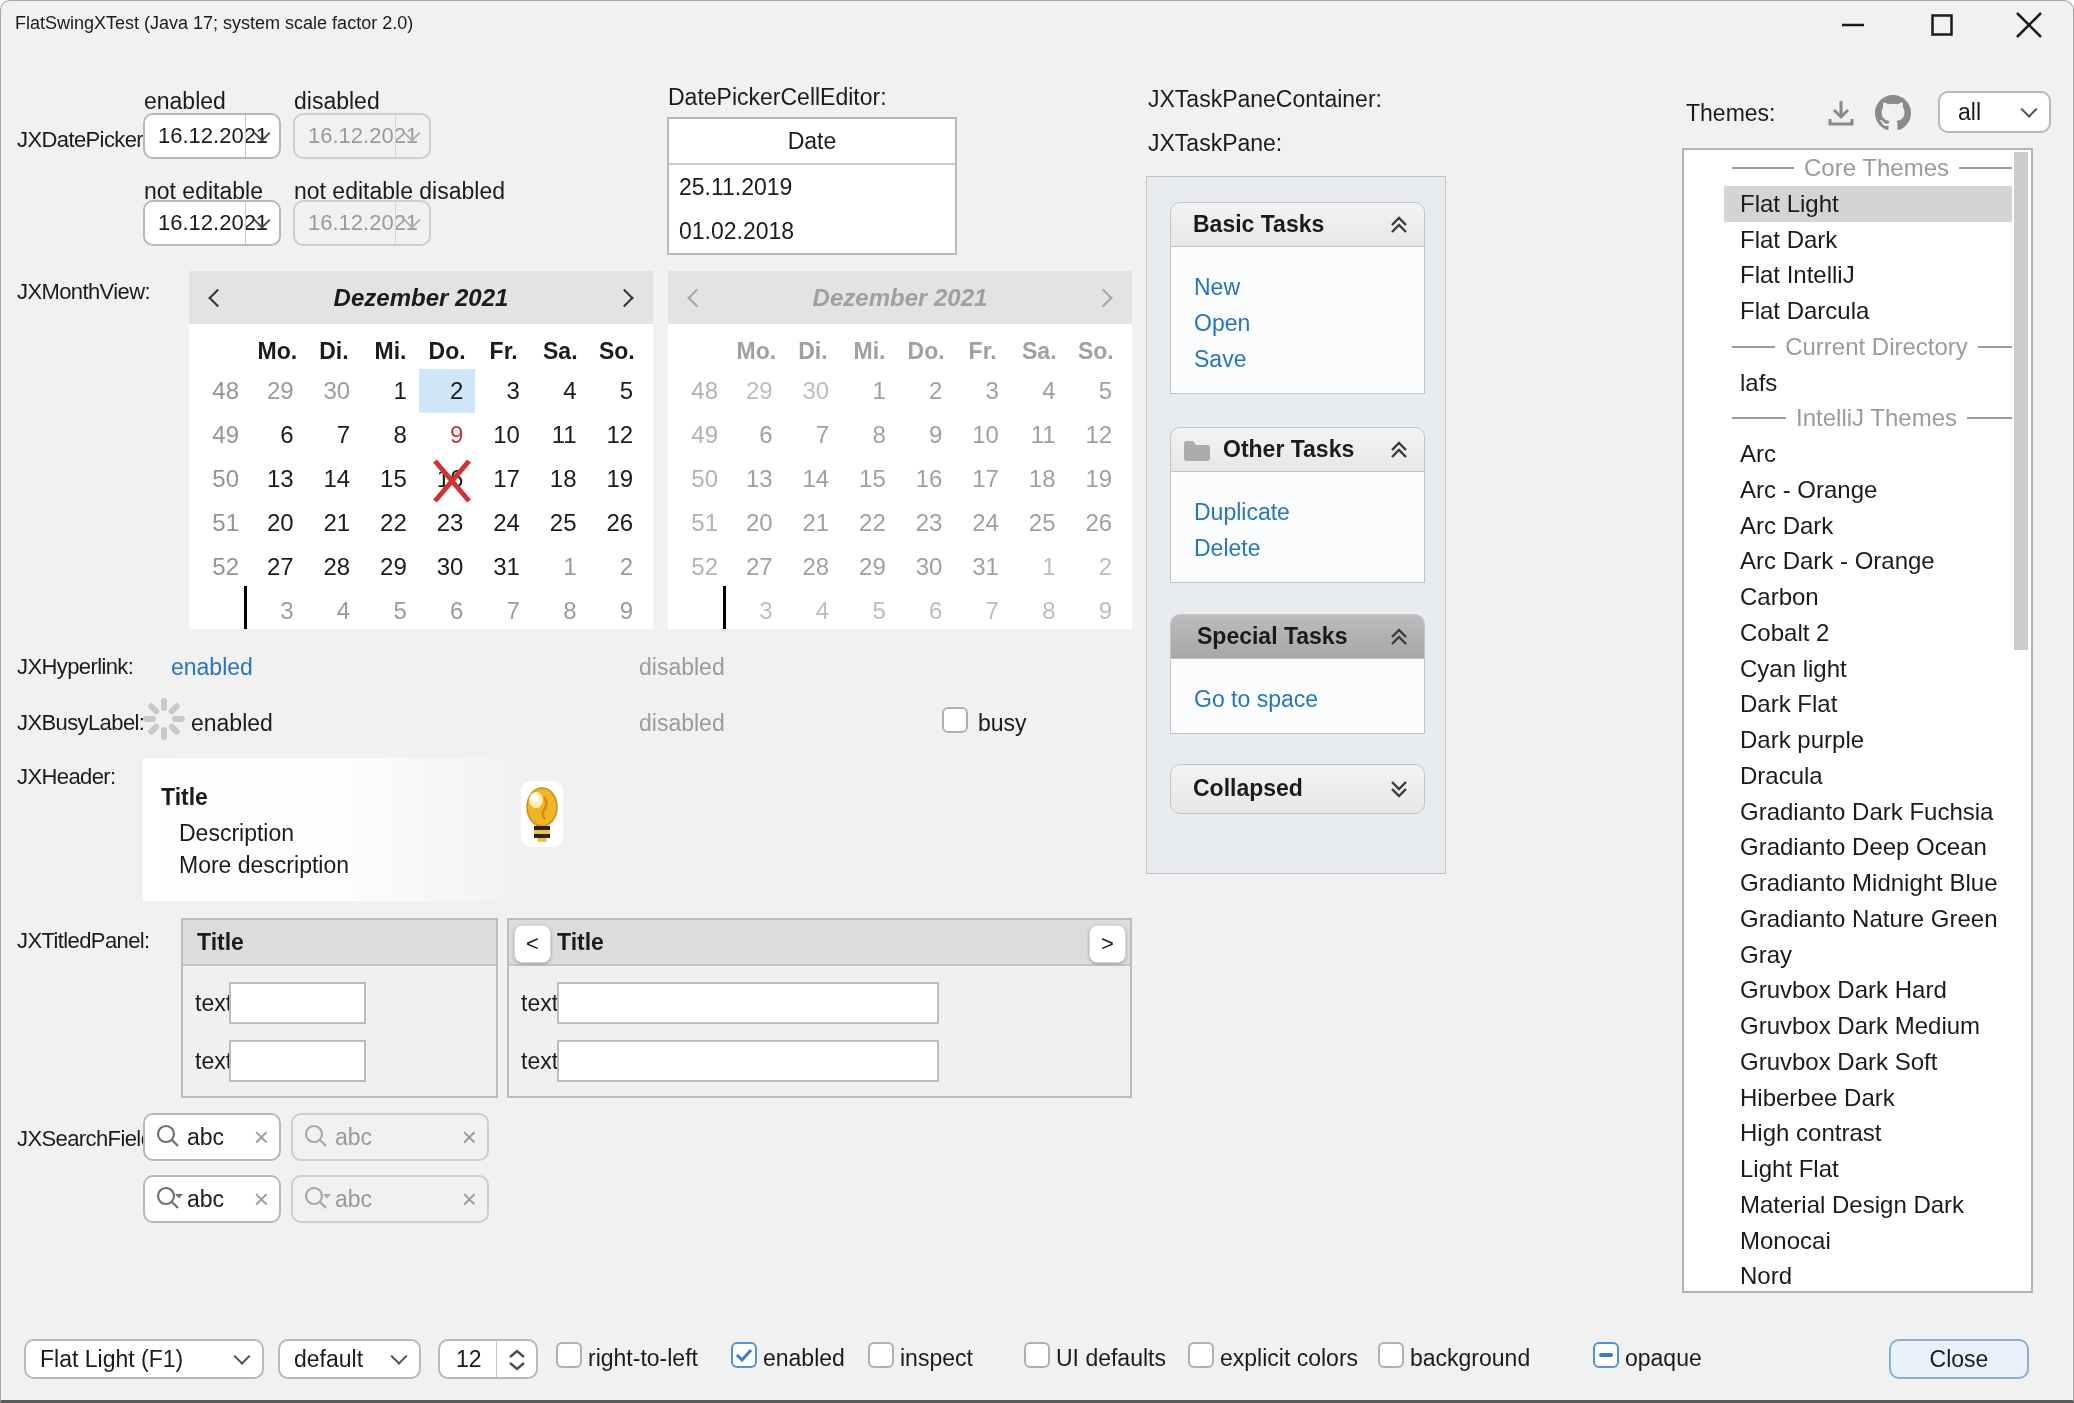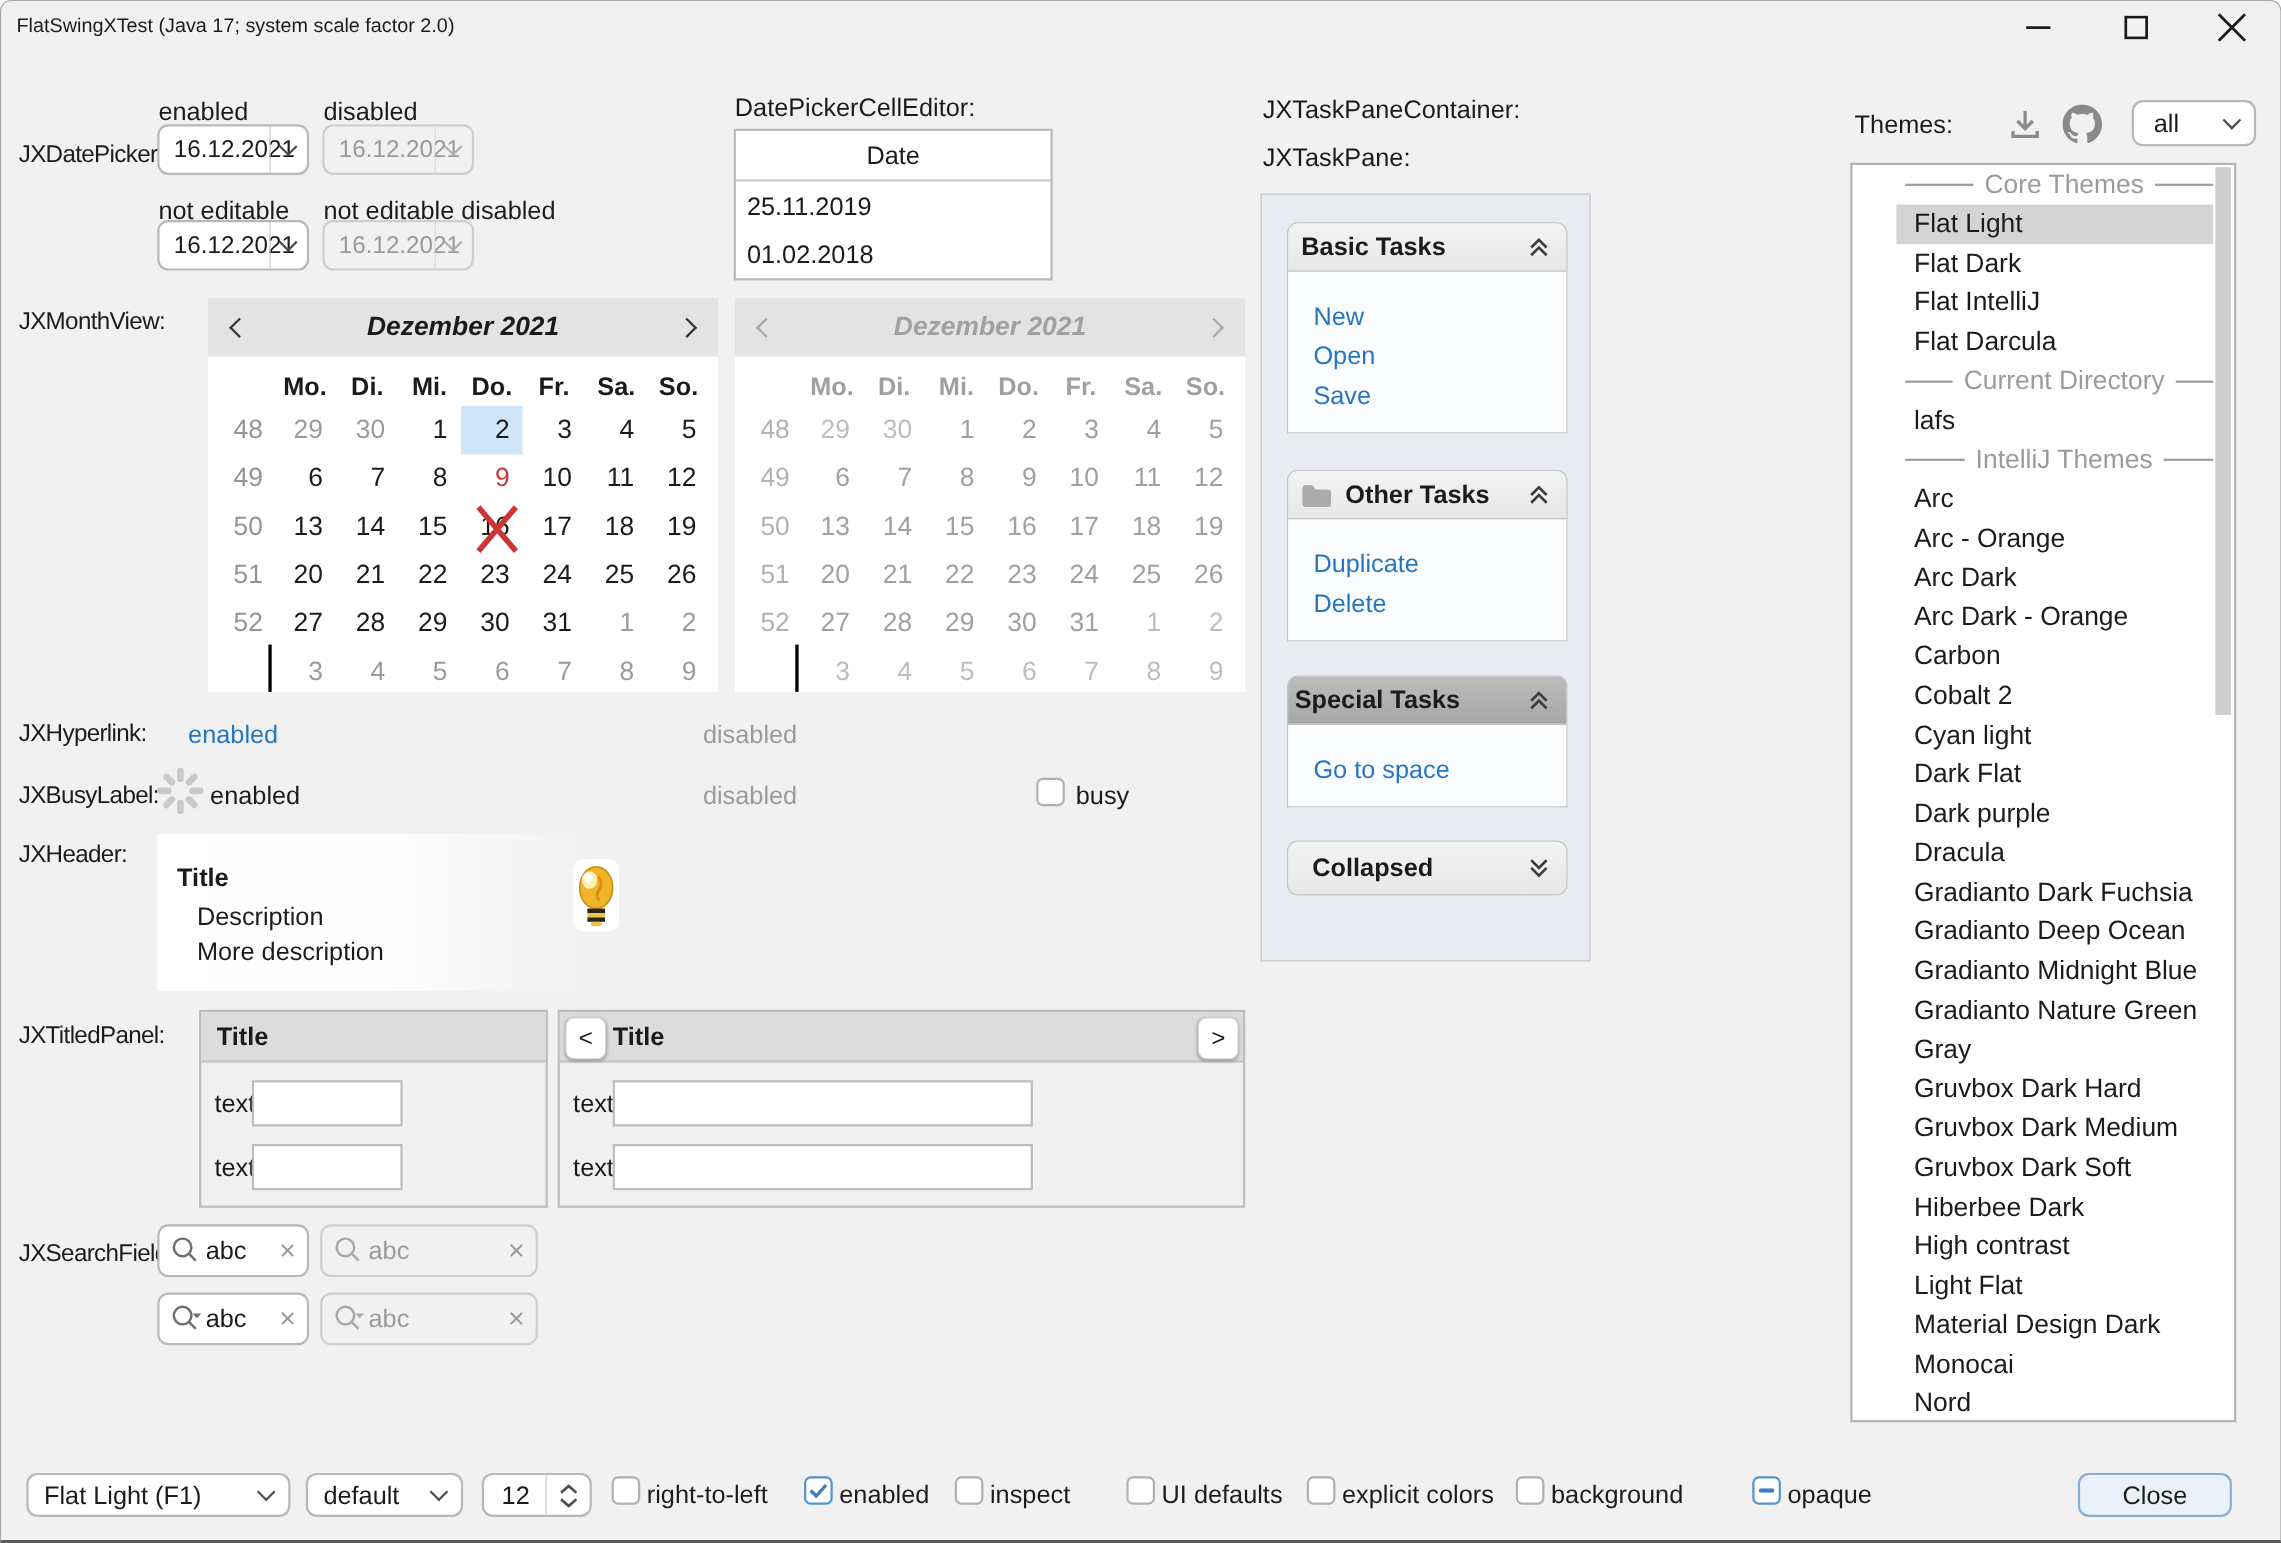--- a/index.html
+++ b/index.html
@@ -391,21 +391,21 @@
       </svg>
       <span class="txt gray">abc</span>
     <span class="x">×</span>
     </div>
 
   <div class="lbl" style="left:1147px; top:85px">JXTaskPaneContainer:</div>
   <div class="lbl" style="left:1147px; top:129px">JXTaskPane:</div>
   <div class="abs" id="tpc">
       <div class="tp-group" style="top:25px">
       <div class="tp-hdr  ">
-        <span class="tp-title" style="margin-left:12px">Basic Tasks</span>
+        <span class="tp-title" style="margin-left:22px">Basic Tasks</span>
         <svg class="tp-chev" width="22" height="20" viewBox="0 0 22 20">
             <path d="M4 10 L11 3 L18 10 M4 17 L11 10 L18 17" stroke="#3c3c3c" stroke-width="2.4" fill="none"></path>
           </svg>
       </div>
         <div class="tp-content">
           <a class="tp-link">New</a>
           <a class="tp-link">Open</a>
           <a class="tp-link">Save</a>
         </div>
       </div>
@@ -418,21 +418,21 @@
             <path d="M4 10 L11 3 L18 10 M4 17 L11 10 L18 17" stroke="#3c3c3c" stroke-width="2.4" fill="none"></path>
           </svg>
       </div>
         <div class="tp-content">
           <a class="tp-link">Duplicate</a>
           <a class="tp-link">Delete</a>
         </div>
       </div>
       <div class="tp-group" style="top:437px">
       <div class="tp-hdr dark ">
-        <span class="tp-title" style="margin-left:6px">Special Tasks</span>
+        <span class="tp-title" style="margin-left:26px">Special Tasks</span>
         <svg class="tp-chev" width="22" height="20" viewBox="0 0 22 20">
             <path d="M4 10 L11 3 L18 10 M4 17 L11 10 L18 17" stroke="#3c3c3c" stroke-width="2.4" fill="none"></path>
           </svg>
       </div>
         <div class="tp-content">
           <a class="tp-link">Go to space</a>
         </div>
       </div>
       <div class="tp-group" style="top:587px">
       <div class="tp-hdr  rounded">

